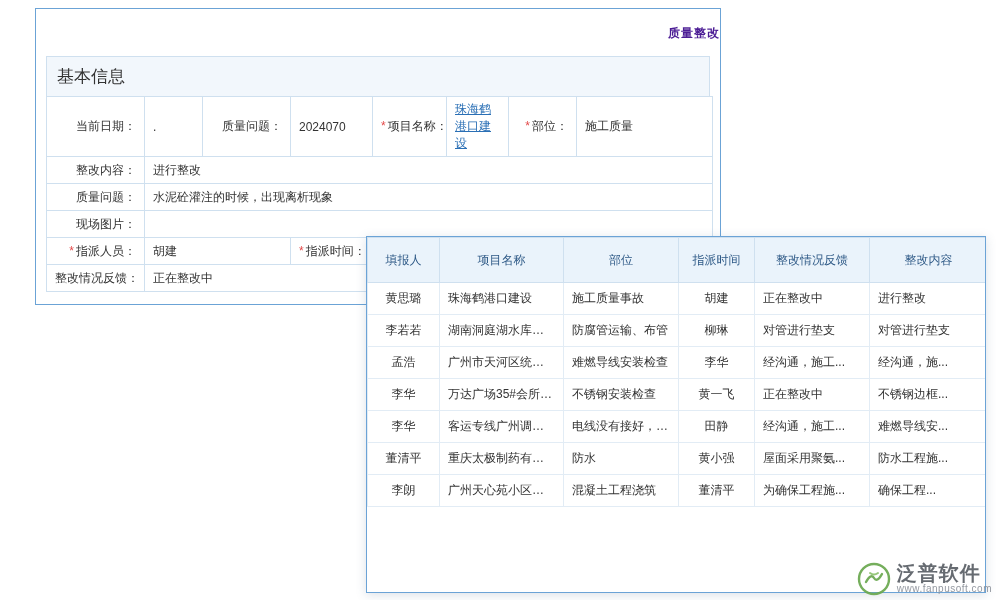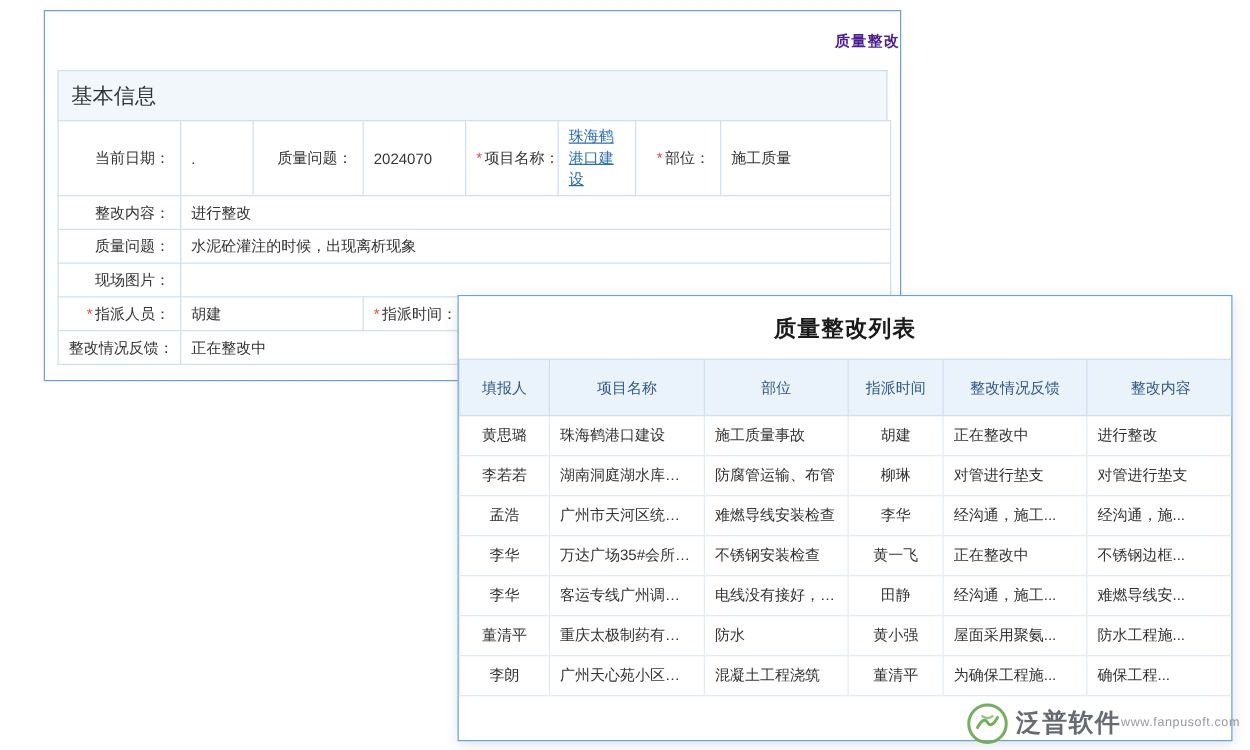--- a/index.html
+++ b/index.html
@@ -181,23 +181,22 @@
   }
 
   .wm-mark {
     width: 34px;
     height: 34px;
     position: relative;
   }
 
   .wm-text {
     display: flex;
-    flex-direction: row;
+    flex-direction: column;
     line-height: 1.05;
-    align-items: center;
   }
 
   .wm-main {
     font-size: 20px;
     font-weight: bold;
     color: #5a5f66;
     letter-spacing: 1px;
   }
 
   .wm-sub {
@@ -258,21 +257,20 @@
       </tr>
       <tr>
         <td class="lbl">整改情况反馈：</td>
         <td colspan="7">正在整改中</td>
       </tr>
     </tbody>
       </table>
   </div>
 
   <div class="list-panel">
-    <div class="list-title">质量整改列表</div>
     <table class="list-table">
       <colgroup>
         <col class="c1">
           <col class="c2">
           <col class="c3">
           <col class="c4">
           <col class="c5">
           <col class="c6">
       </colgroup>
       <thead>

